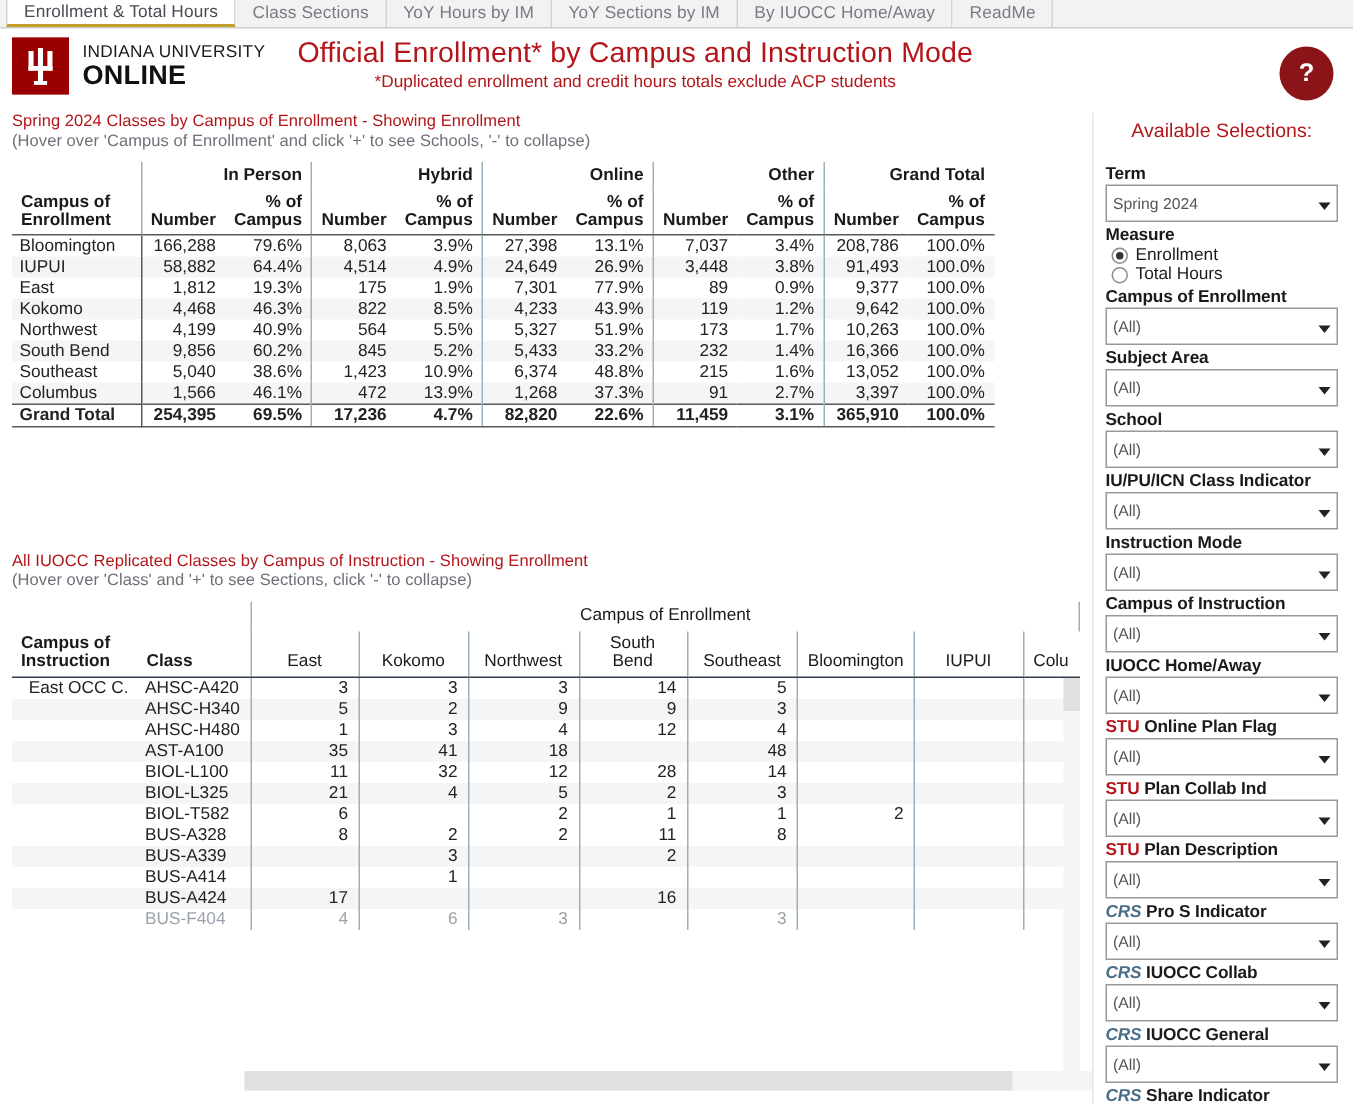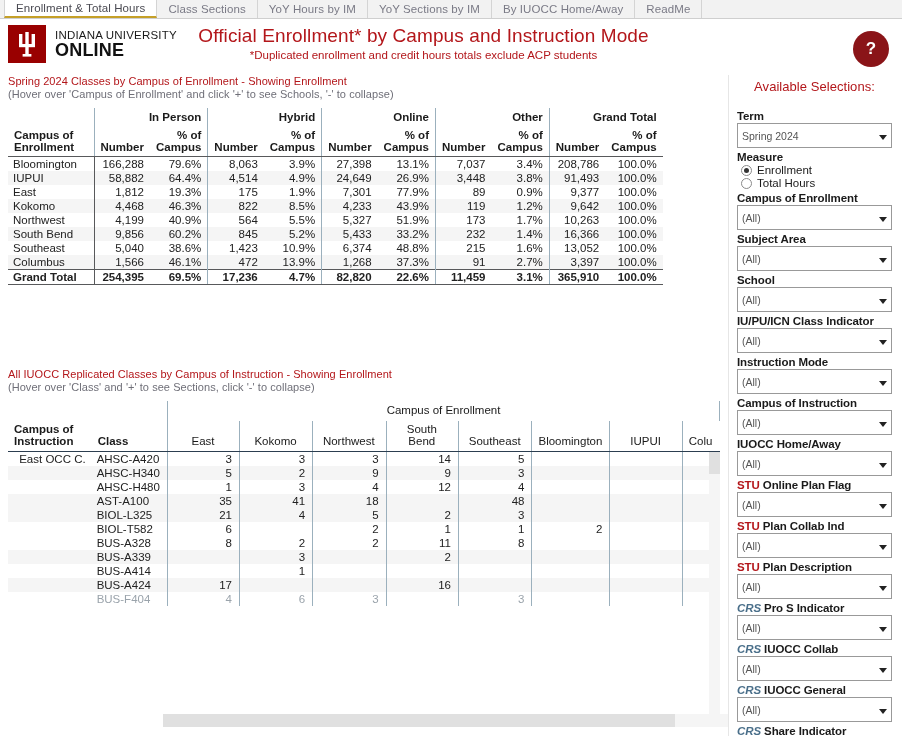--- a/index.html
+++ b/index.html
@@ -502,20 +502,32 @@
                 <td class="cls">AST-A100</td>
                 <td class="num">35</td>
                 <td class="num">41</td>
                 <td class="num">18</td>
                 <td class="num"></td>
                 <td class="num">48</td>
                 <td class="num"></td>
                 <td class="num"></td>
                 <td class="num"></td>
               </tr>
+              <tr class="">
+                <td class="ci"></td>
+                <td class="cls">BIOL-L100</td>
+                <td class="num">11</td>
+                <td class="num">32</td>
+                <td class="num">12</td>
+                <td class="num">28</td>
+                <td class="num">14</td>
+                <td class="num"></td>
+                <td class="num"></td>
+                <td class="num"></td>
+              </tr>
               <tr class="alt ">
                 <td class="ci"></td>
                 <td class="cls">BIOL-L325</td>
                 <td class="num">21</td>
                 <td class="num">4</td>
                 <td class="num">5</td>
                 <td class="num">2</td>
                 <td class="num">3</td>
                 <td class="num"></td>
                 <td class="num"></td>

